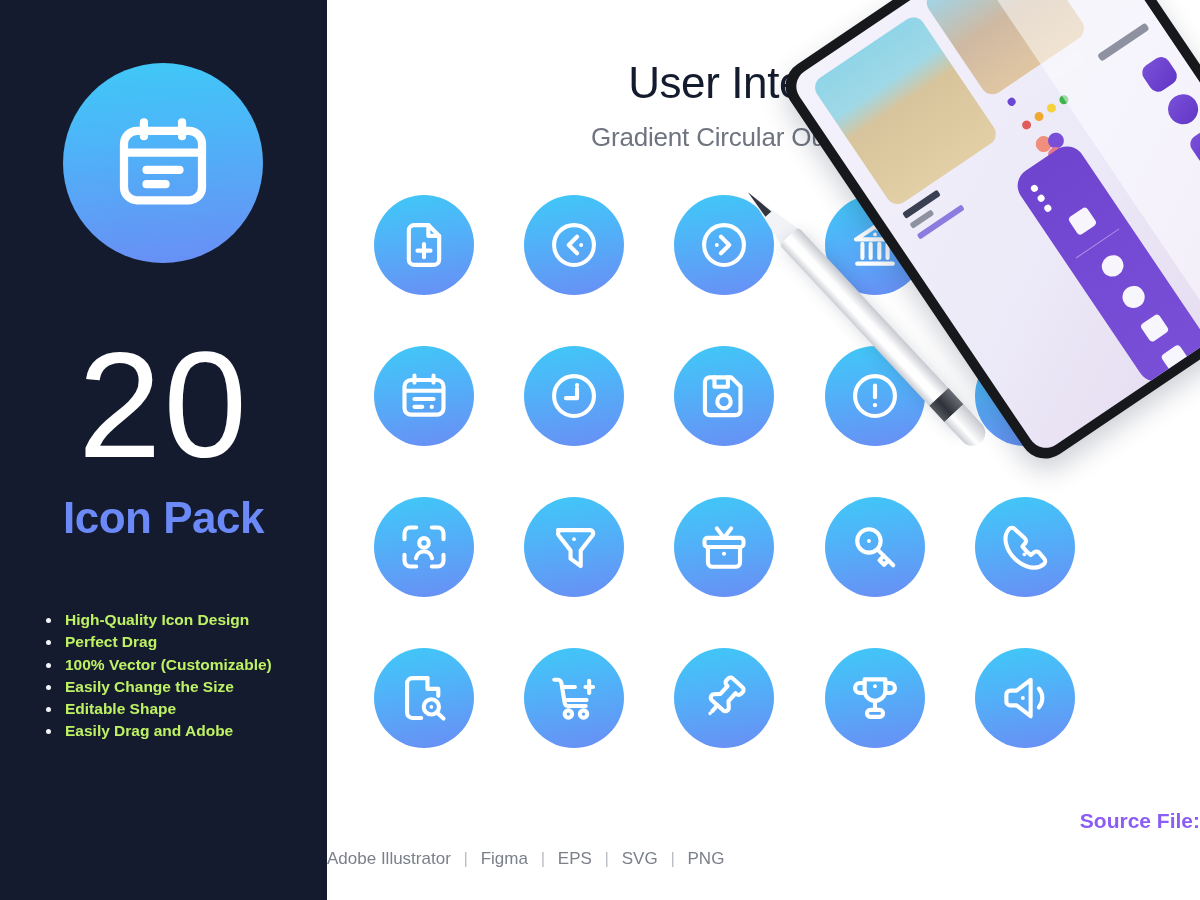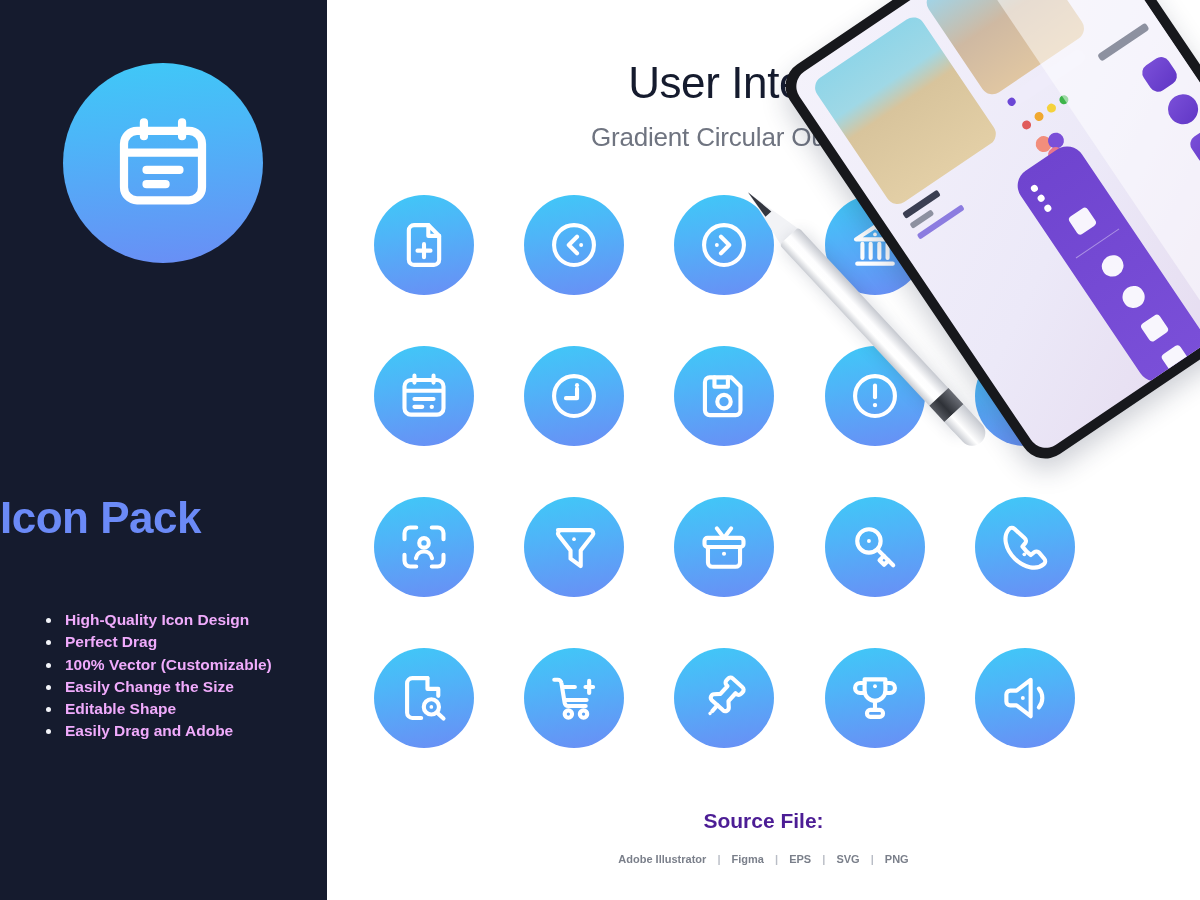--- a/index.html
+++ b/index.html
@@ -26,30 +26,30 @@
   .badge-circle svg { width:104px; height:104px; display:block; }
 
   .count-number {
     position:absolute; left:0; right:0; top:330px;
     text-align:center; color:#ffffff;
     font-size:150px; line-height:150px; font-weight:400;
     letter-spacing:2px;
   }
   .pack-title {
     position:absolute; left:0; right:0; top:494px;
-    color:#6b8af7;
+    text-align:center; color:#6b8af7;
     font-size:44px; line-height:48px; font-weight:700;
     letter-spacing:-0.5px;
   }
   .feature-list {
     position:absolute; left:46px; top:609px;
     list-style:none;
   }
   .feature-list li {
-    color:#f0abfc; font-size:15.5px; line-height:22.3px;
+    color:#bef264; font-size:15.5px; line-height:22.3px;
     font-weight:600; position:relative; padding-left:19px;
     white-space:nowrap;
   }
   .feature-list li .bullet {
     position:absolute; left:0; top:9px;
     width:5px; height:5px; border-radius:50%;
     background:#f2f4f9;
   }
 
   
@@ -80,27 +80,27 @@
   }
   .icon-cell {
     width:100px; height:100px; border-radius:50%;
     background:linear-gradient(170deg,#3fc9f7 0%, #4fb4f8 38%, #6a8df5 100%);
     display:flex; align-items:center; justify-content:center;
   }
   .icon-cell svg { width:52px; height:52px; display:block; }
 
   .source-title {
     position:absolute; left:0; right:0; top:806px;
-    text-align:center; color:#4c1d95;
+    text-align:right; color:#8b5cf6;
     font-size:21px; line-height:30px; font-weight:700;
   }
   .source-formats {
     position:absolute; left:0; right:0; top:846px;
-    text-align:center; color:#7a7f8a;
-    font-size:11px; line-height:26px; font-weight:700;
+    text-align:left; color:#7a7f8a;
+    font-size:17px; line-height:26px; font-weight:400;
   }
   .source-formats .sep { color:#b9bdc6; padding:0 8px; }
 
   
   .mockup {
     position:absolute; right:-70px; top:-120px;
     width:470px; height:470px;
     transform:rotate(-34deg);
     pointer-events:none;
   }
@@ -206,20 +206,21 @@
       <span>
         <svg viewBox="0 0 24 24" fill="none" stroke="#ffffff" stroke-width="1.9" stroke-linecap="round" stroke-linejoin="round">
           <rect x="3" y="4.6" width="18" height="16" rx="3"></rect>
           <path d="M3.4 9.6h17.2"></path>
           <path d="M7.6 2.6v3.2M16.4 2.6v3.2"></path>
           <path d="M8.2 13.6h7.6M8.2 16.9h4.4"></path>
         </svg>
       </span>
     </div>
 
+    <div class="count-number">20</div>
 
     <div class="pack-title">Icon Pack</div>
 
     <ul class="feature-list">
       <li><span class="bullet"></span><span>High-Quality Icon Design</span></li>
       <li><span class="bullet"></span><span>Perfect Drag</span></li>
       <li><span class="bullet"></span><span>100% Vector (Customizable)</span></li>
       <li><span class="bullet"></span><span>Easily Change the Size</span></li>
       <li><span class="bullet"></span><span>Editable Shape</span></li>
       <li><span class="bullet"></span><span>Easily Drag and Adobe</span></li>

